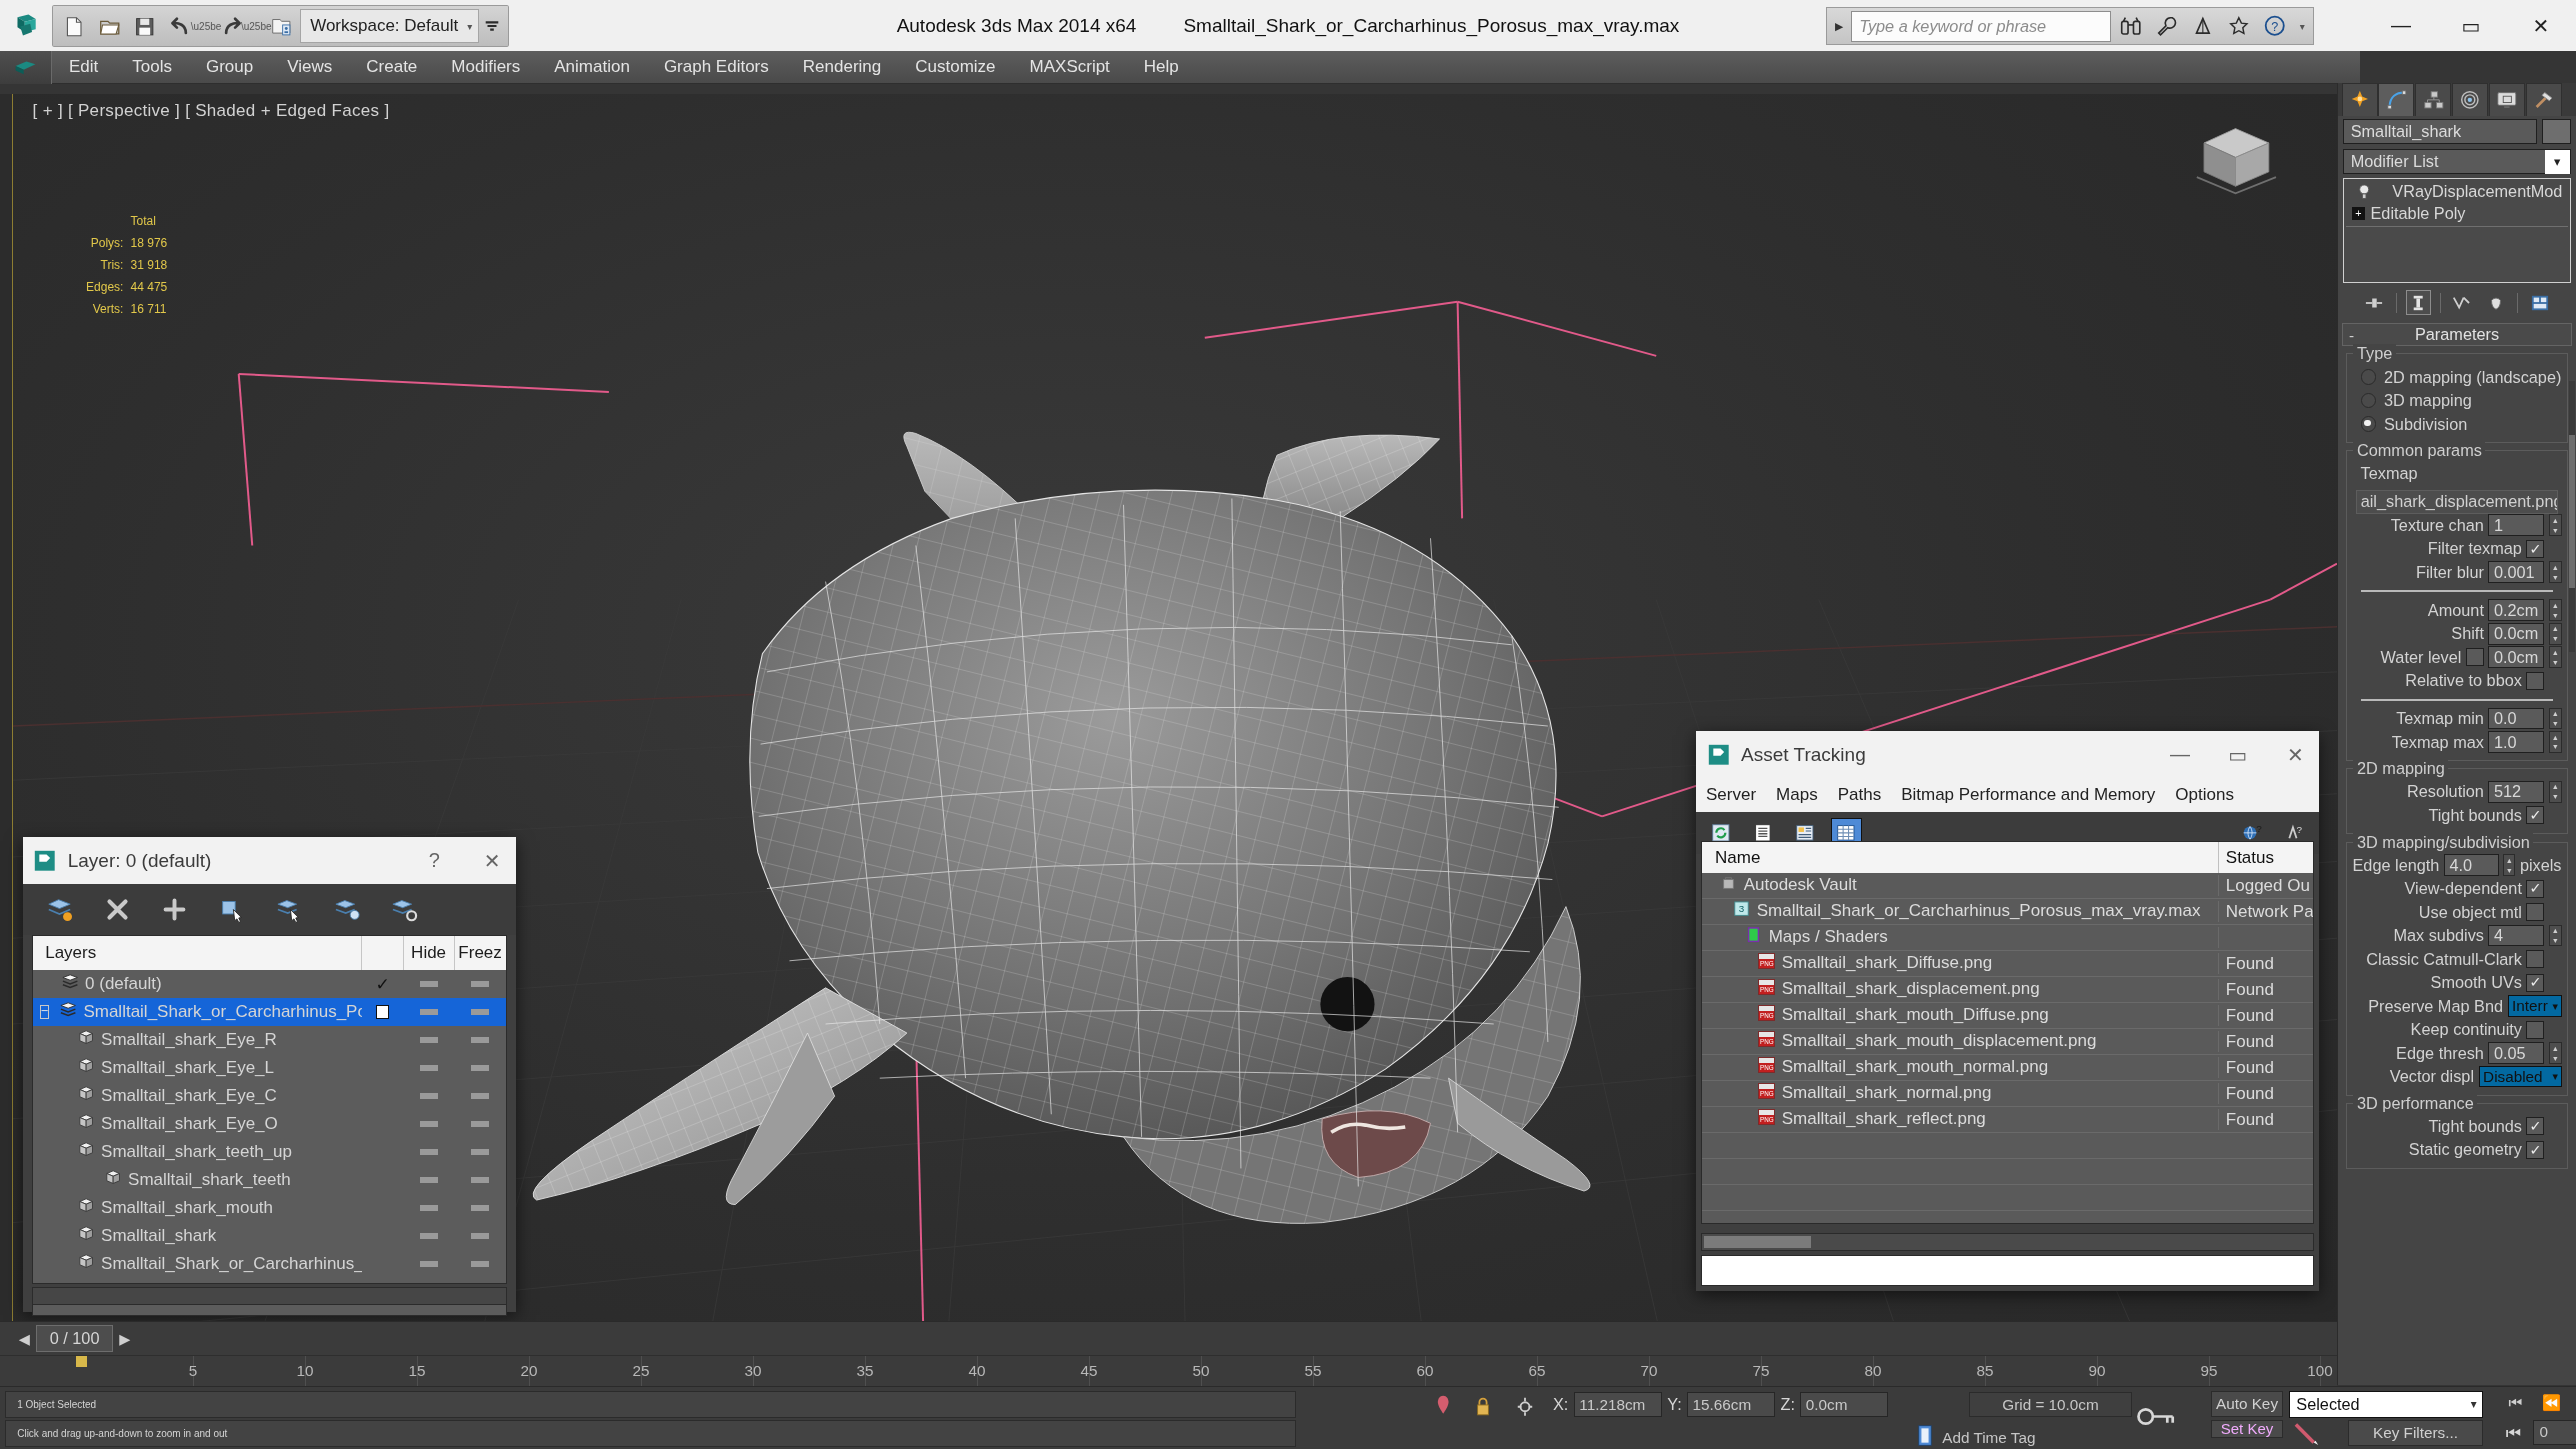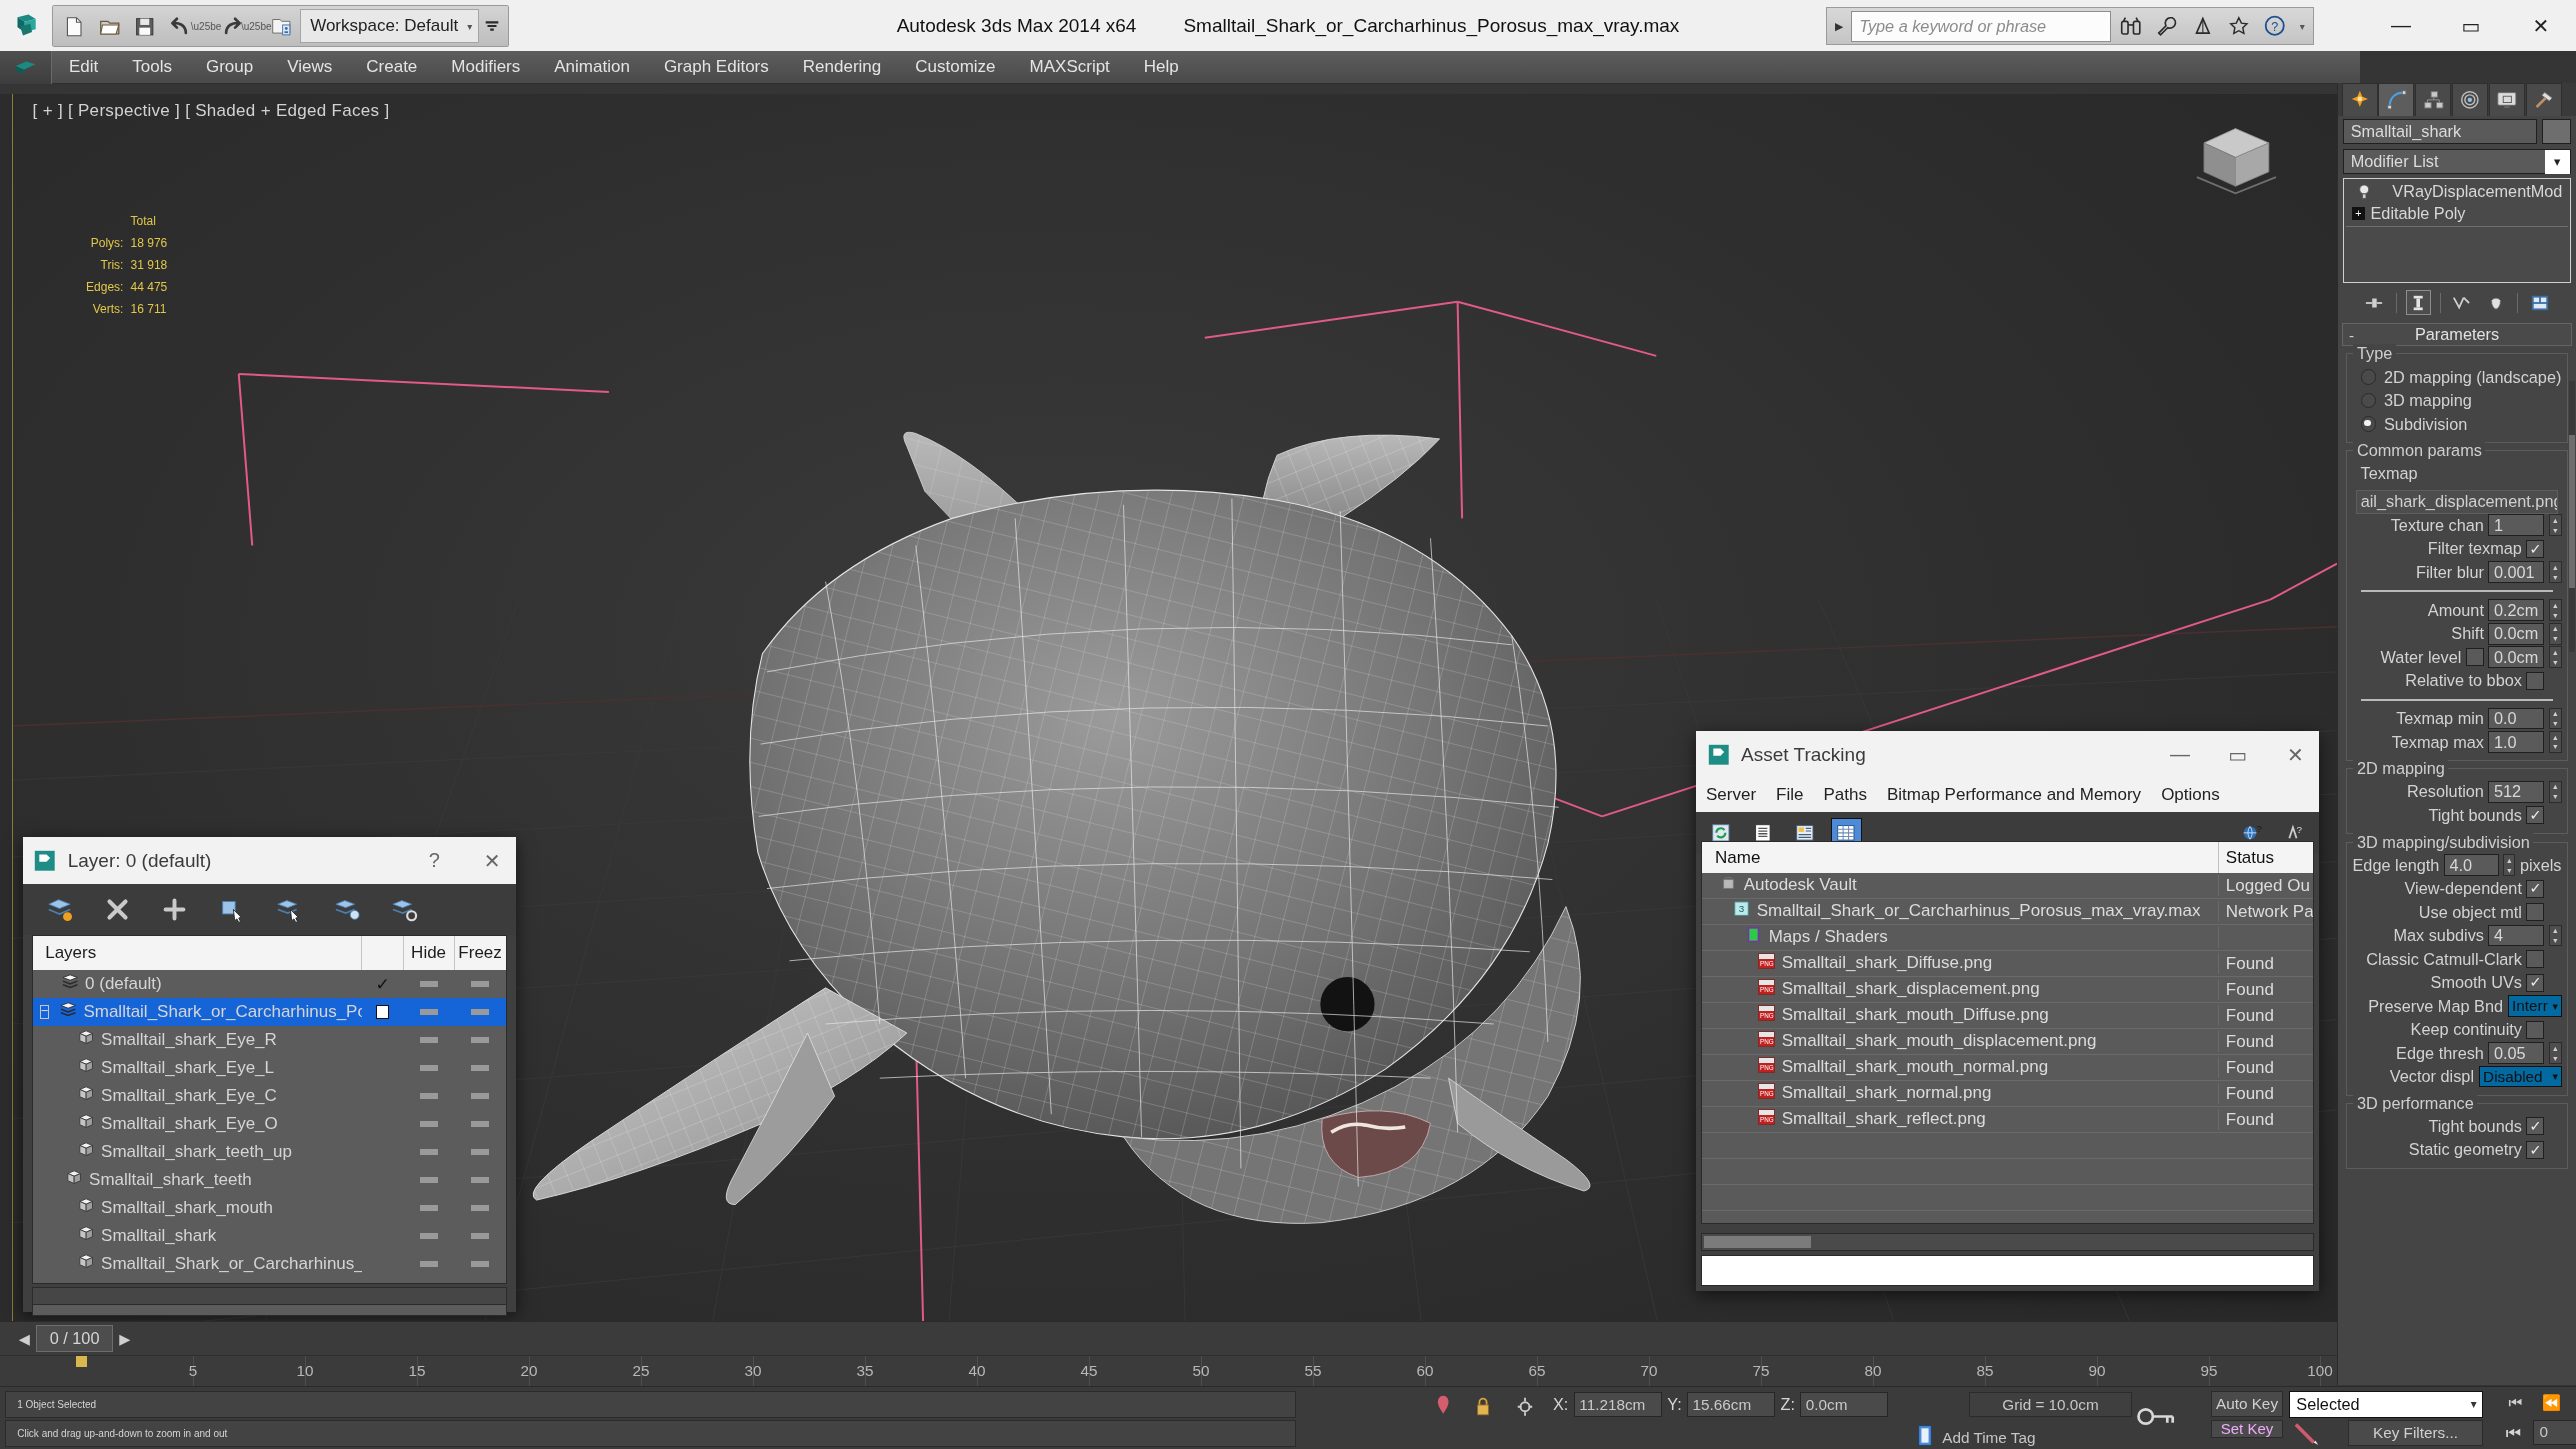--- a/index.html
+++ b/index.html
@@ -732,21 +732,21 @@
             </div>
             <div class="m"></div>
             <div class="h">
               <i class="dash"></i>
             </div>
             <div class="f">
               <i class="dash"></i>
             </div>
           </div>
           <div class="lg-row">
-            <div class="n" style="padding-left:33px">
+            <div class="n" style="padding-left:72px">
               <span><svg class="cubeicon" viewBox="0 0 18 18">
                   <path d="M2 5 L9 2 L16 5 L9 8 Z" fill="#efefef" stroke="#3a3a3a"></path>
                   <path d="M2 5 L9 8 L9 16 L2 13 Z" fill="#c4c4c4" stroke="#3a3a3a"></path>
                   <path d="M9 8 L16 5 L16 13 L9 16 Z" fill="#9e9e9e" stroke="#3a3a3a"></path>
                 </svg></span>
               <span>Smalltail_shark_teeth</span>
             </div>
             <div class="m"></div>
             <div class="h">
               <i class="dash"></i>
@@ -819,21 +819,21 @@
           <path d="M7 6h8l4 4-4 4H7z" fill="#fff"></path>
         </svg>
       <span class="t">Asset Tracking</span>
       <div class="dlg-btn">—</div>
       <div class="dlg-btn">▭</div>
       <div class="dlg-btn x">✕</div>
     </div>
 
     <div class="at-menu">
       <span>Server</span>
-      <span>File</span>
+      <span>Maps</span>
       <span>Paths</span>
       <span>Bitmap Performance and Memory</span>
       <span>Options</span>
     </div>
 
     <div class="at-toolbar">
       <div class="at-tool">
         <svg width="21.7" height="21.7" viewBox="0 0 24 24">
             <rect x="3" y="3" width="18" height="18" fill="#dfe8f2" stroke="#5a7794"></rect>
             <path d="M7 12a5 5 0 019-3M17 12a5 5 0 01-9 3" stroke="#1f9d4b" stroke-width="2.4" fill="none"></path>

